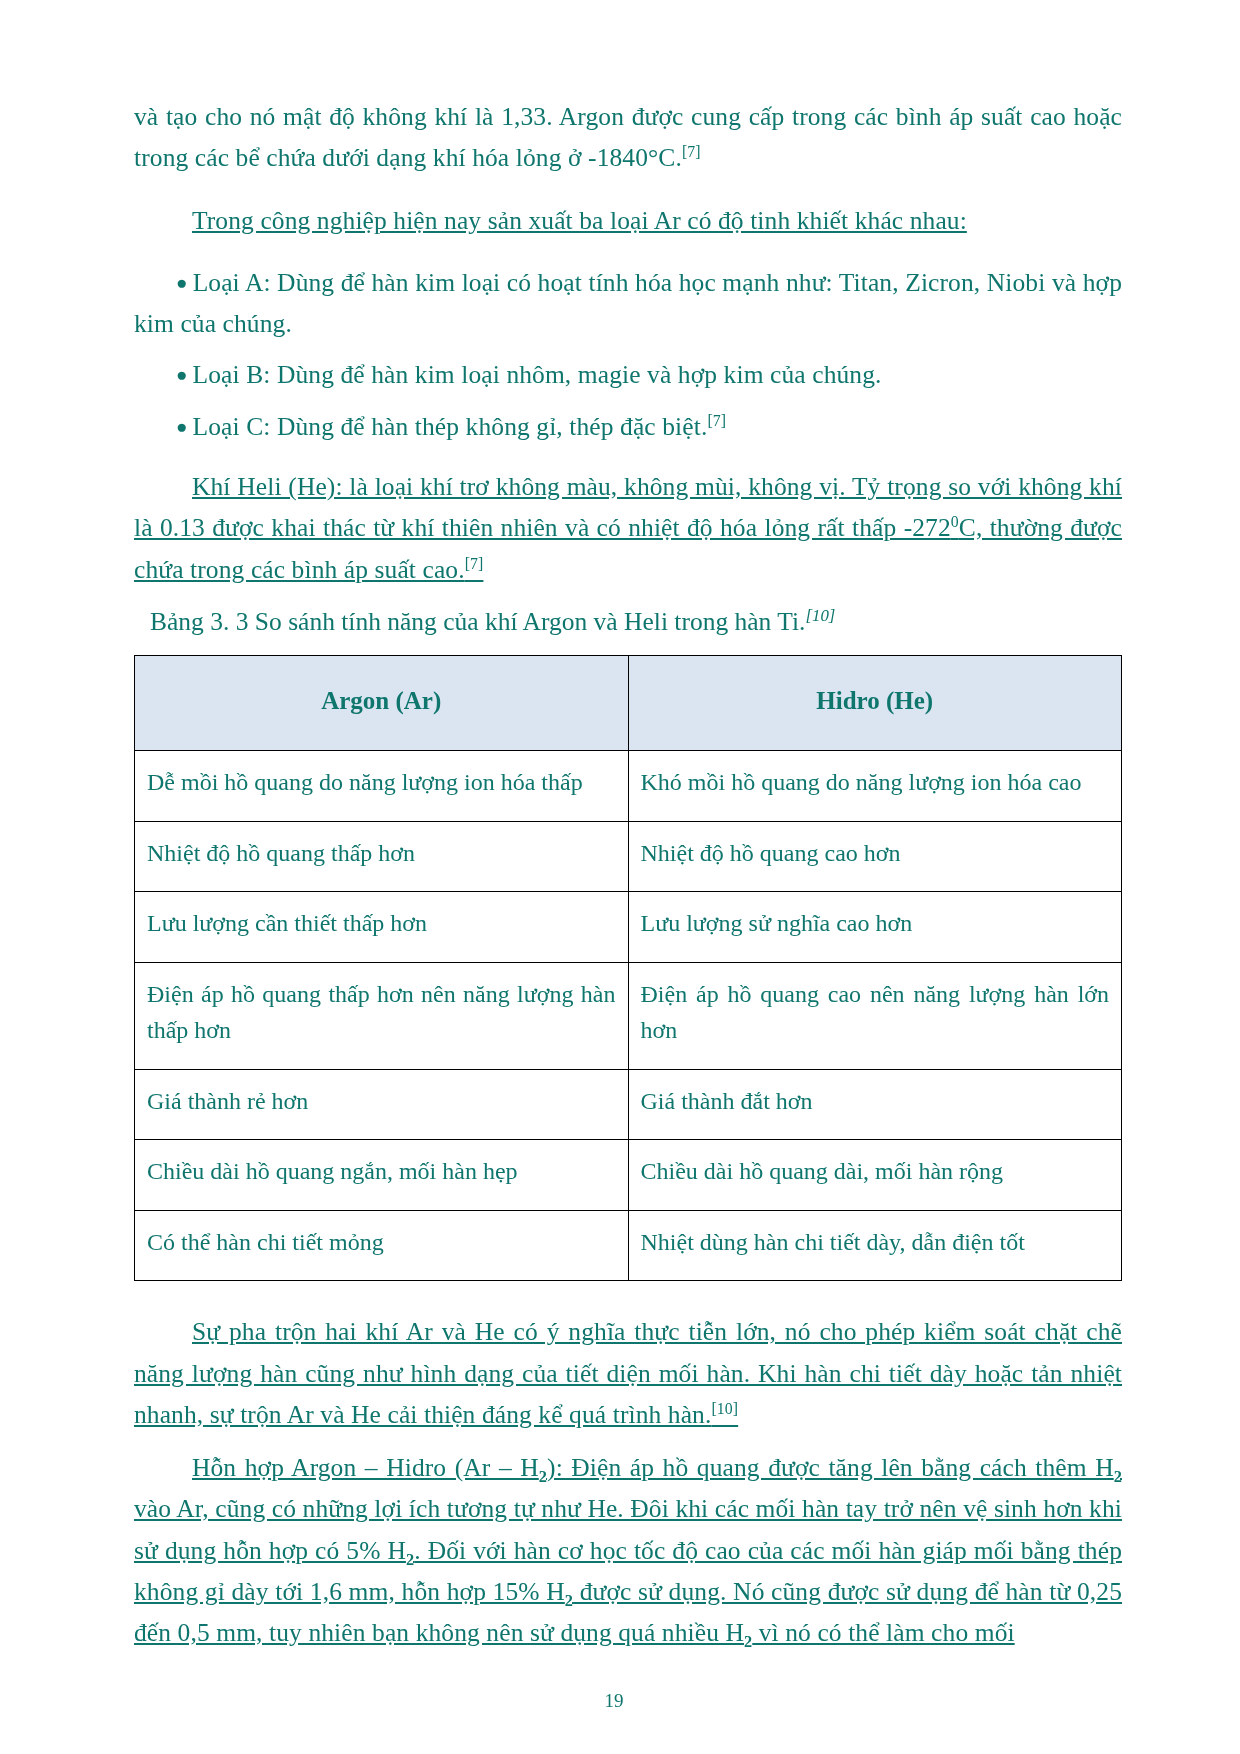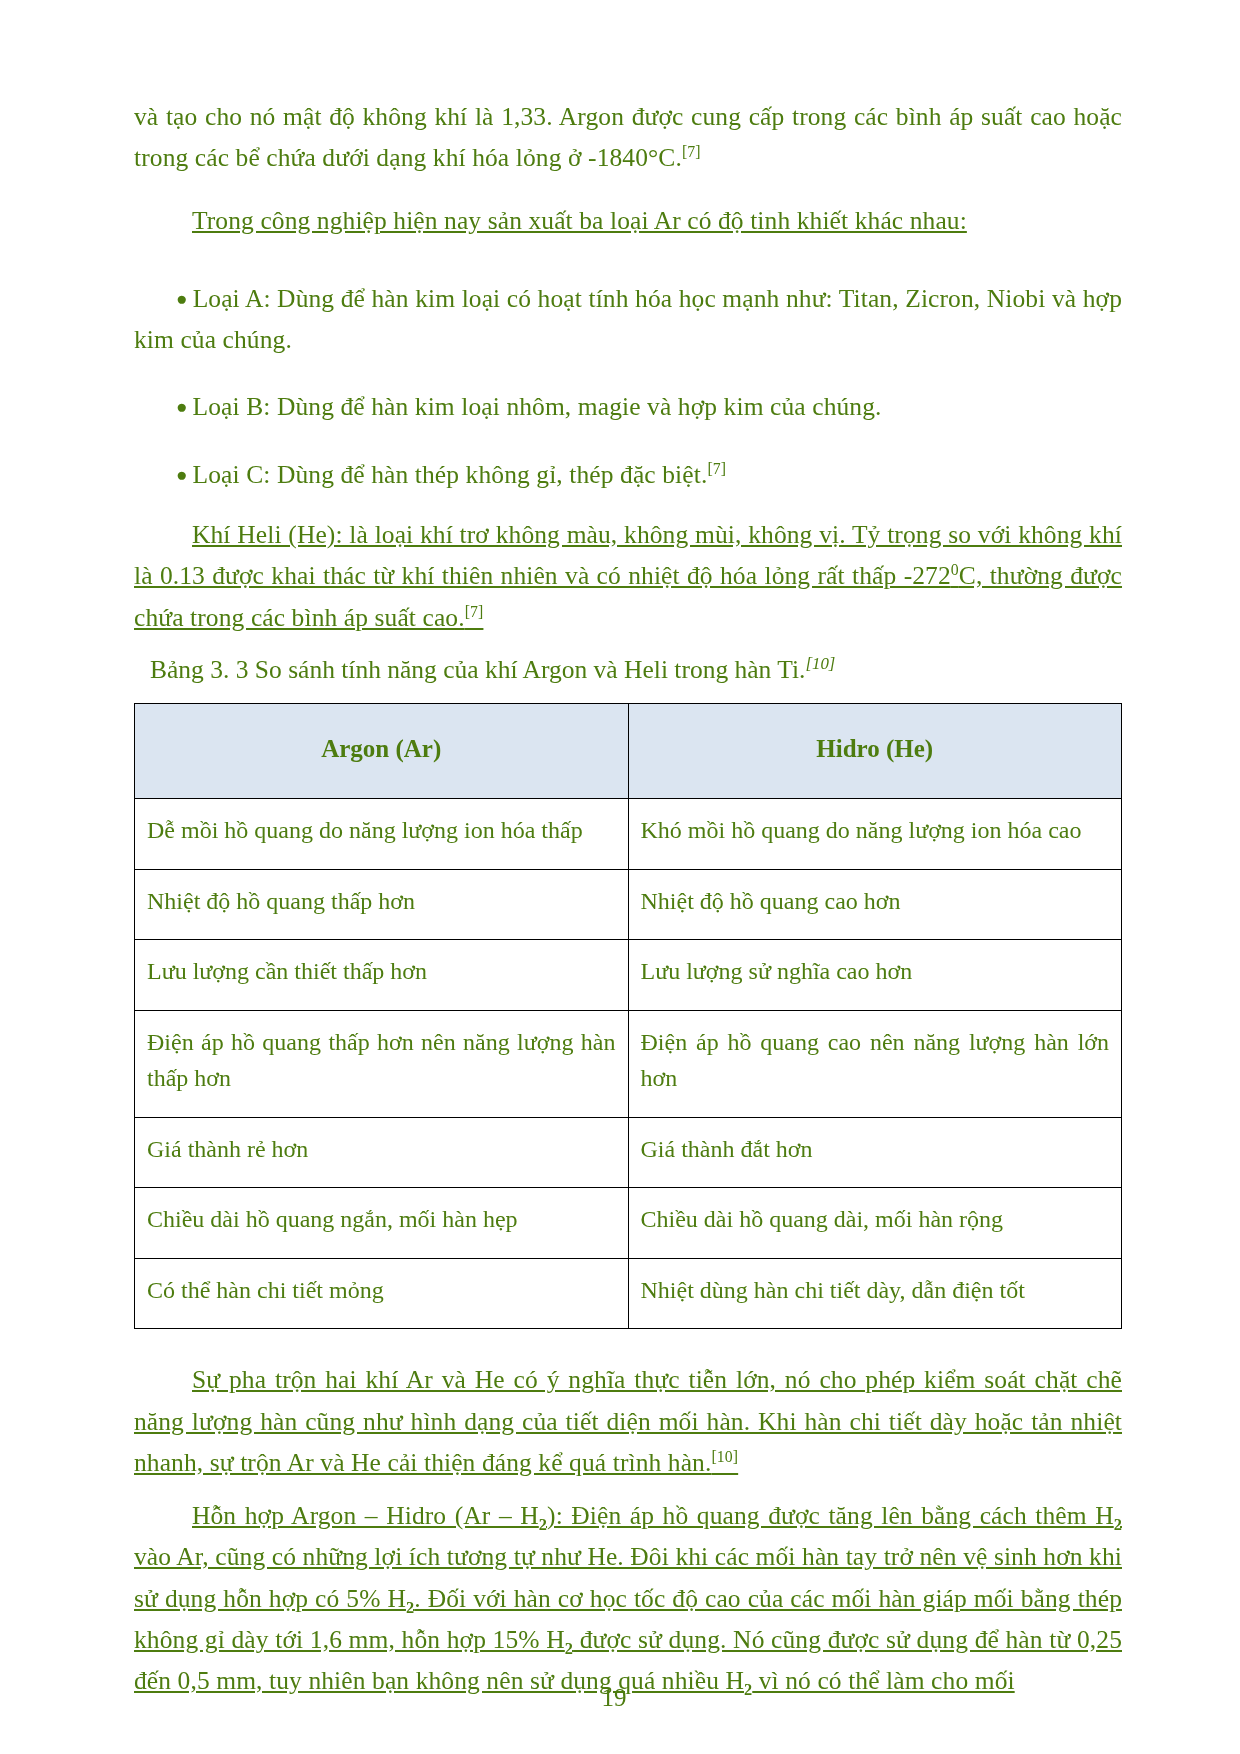--- a/index.html
+++ b/index.html
@@ -10,41 +10,41 @@
   }
   .page {
     position: relative;
     width: 1240px;
     height: 1754px;
     background: #ffffff;
     margin: 0 auto;
     box-sizing: border-box;
     padding: 96px 118px 60px 134px;
     font-family: "Liberation Serif", "DejaVu Serif", serif;
-    color: #4d7c0f;
+    color: #0f766e;
   }
   .body-text {
     font-size: 25.5px;
     line-height: 1.62;
     text-align: justify;
     margin: 0;
     letter-spacing: 0.1px;
   }
   .para {
     text-indent: 58px;
     margin: 0 0 4px 0;
     text-decoration: underline;
   }
   .para-flush {
     text-indent: 0;
     margin: 0 0 4px 0;
   }
   .bullet-line {
     text-indent: 42px;
-    margin: 16px 0 2px 0;
+    margin: 0 0 2px 0;
   }
   .bullet-line .dot {
     font-size: 19px;
     vertical-align: 2px;
     padding-right: 5px;
   }
   .spacer-sm { height: 17px; }
   .spacer-xs { height: 8px; }
   sup, .sup {
     font-size: 0.62em;
@@ -94,21 +94,21 @@
     font-weight: normal;
   }
   table.cmp td.narrow { text-align: center; }
   .after-table { height: 30px; }
   .page-number {
     position: absolute;
     left: 0;
     right: 12px;
     bottom: 42px;
     text-align: center;
-    font-size: 25px;
+    font-size: 19px;
     font-family: "Liberation Serif", "DejaVu Serif", serif;
   }
   .bold { font-weight: bold; }
 </style>
 </head>
 <body>
 
 <div class="page">
 
   <p class="body-text para-flush"><span>và tạo cho nó mật độ không khí là 1,33. Argon được cung cấp trong các bình áp suất cao hoặc trong các bể chứa dưới dạng khí hóa lỏng ở -1840°C.</span><span class="sup">[7]</span></p>

